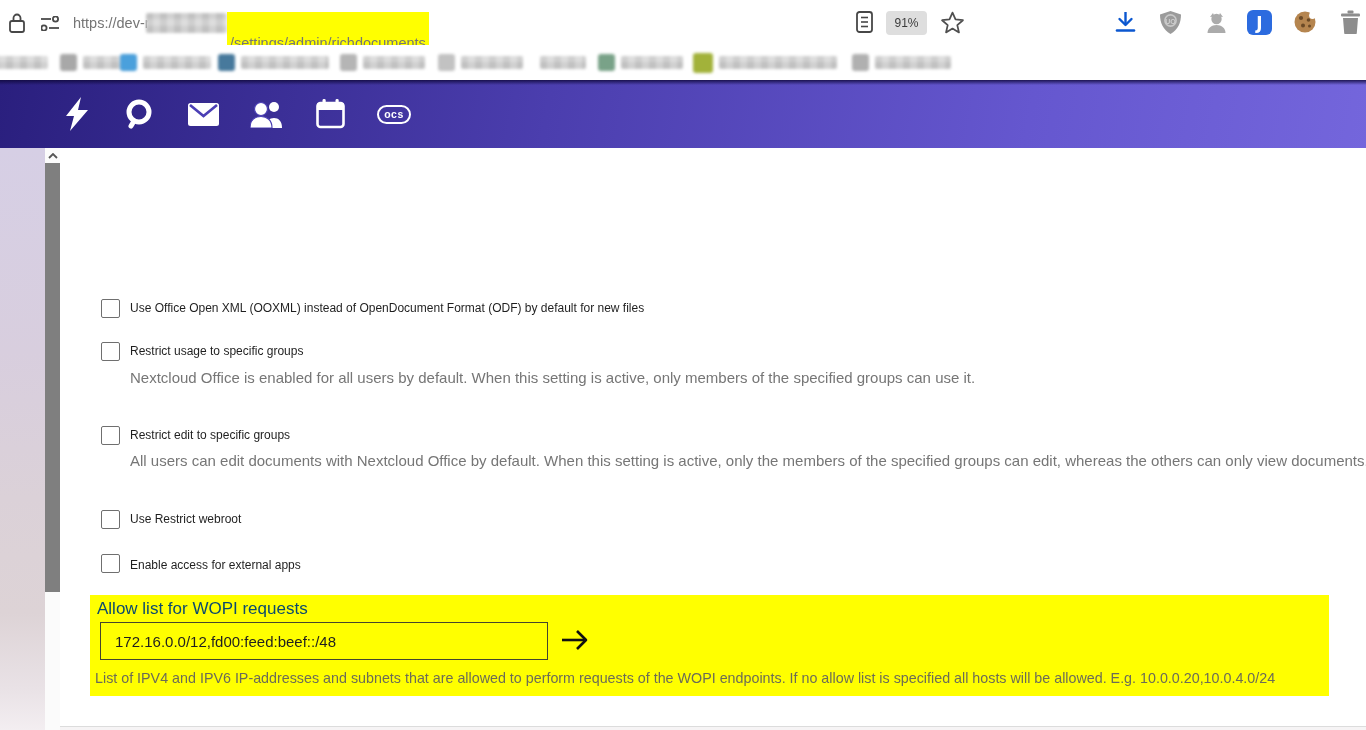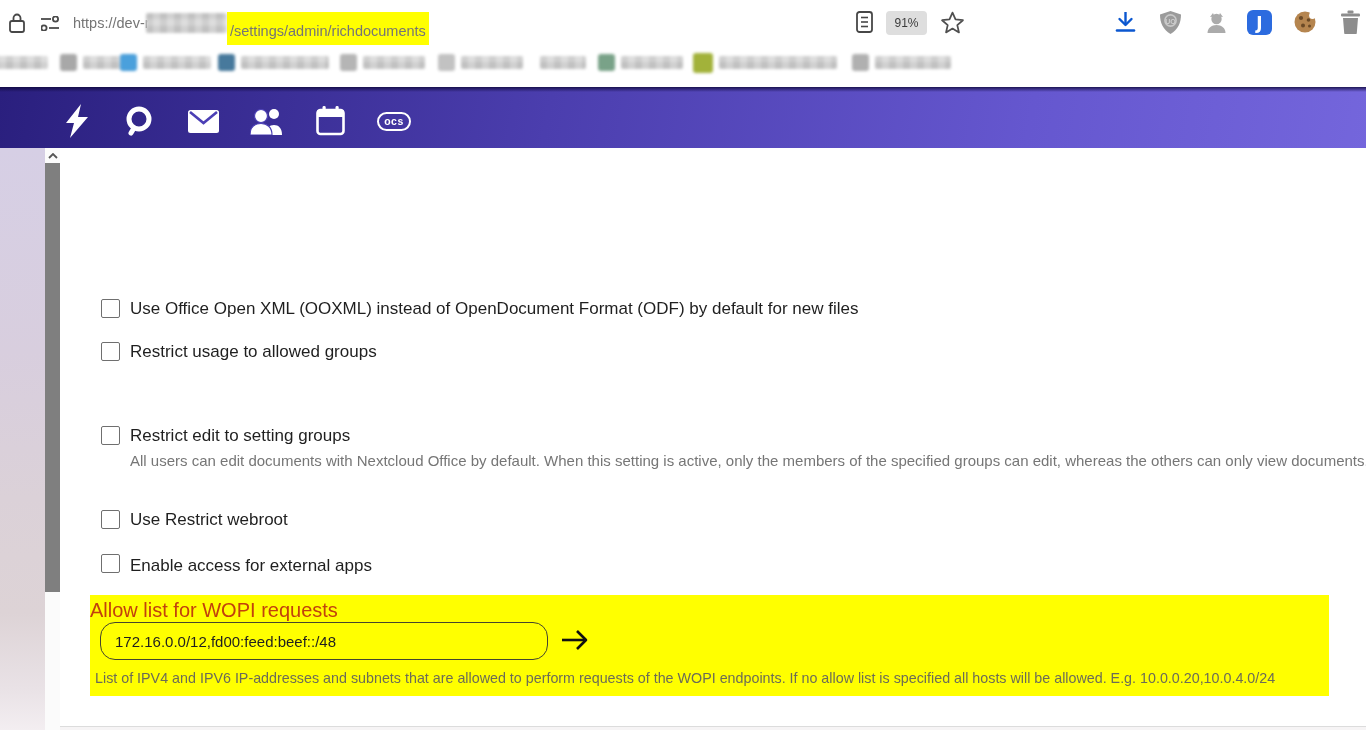--- a/index.html
+++ b/index.html
@@ -22,21 +22,21 @@
           display:flex;align-items:center;justify-content:center;
           font-weight:700;font-size:17px;font-family:"DejaVu Sans",sans-serif;}
 
   
   #bookmarks{left:0;top:45px;width:1366px;height:35px;background:#fff;}
   .bm{position:absolute;top:9px;height:17px;display:flex;gap:6px;align-items:center;}
   .fav{width:17px;height:17px;border-radius:3px;filter:blur(1.6px);flex:0 0 auto;}
   .bmt{height:13px;border-radius:2px;}
 
   
-  #ncheader{left:0;top:87px;width:1366px;height:88px;
+  #ncheader{left:0;top:80px;width:1366px;height:88px;
             background:linear-gradient(100deg,#2a1f7e 0%,#4b3eae 40%,#6557cf 75%,#7466dc 100%);}
   #ncheader .edge-top{position:absolute;left:0;top:0;width:100%;height:5px;
             background:linear-gradient(to bottom,rgba(16,9,62,.85),rgba(16,9,62,0));}
   #ncheader .edge-bot{position:absolute;left:0;bottom:0;width:100%;height:7px;
             background:linear-gradient(to top,rgba(20,12,78,.8),rgba(20,12,78,0));}
   .ncicon{position:absolute;top:0;width:64px;height:68px;display:flex;
           align-items:center;justify-content:center;}
   .streak{position:absolute;left:712px;top:104px;width:170px;height:3px;
           transform:rotate(-9deg);border-radius:2px;
           background:linear-gradient(90deg,rgba(255,160,210,0) 0%,rgba(255,170,215,.55) 55%,rgba(255,190,225,.7) 85%,rgba(255,190,225,0) 100%);}
@@ -53,28 +53,28 @@
   #scrollthumb{left:45px;top:163px;width:15px;height:429px;background:#7f7f7f;}
   #scrollup{left:45px;top:149px;width:15px;height:14px;display:flex;align-items:center;justify-content:center;}
   #content{left:60px;top:148px;width:1306px;height:582px;background:#fff;}
   #botline{left:60px;top:726px;width:1306px;height:1px;background:#dcdcdc;}
   #botstrip{left:60px;top:727px;width:1306px;height:3px;background:#f6f4f5;}
 
   h1.title{position:absolute;left:37px;top:76px;margin:0;font-size:27px;font-weight:700;
            color:#1b1b1b;letter-spacing:-0.2px;}
   .cbx{position:absolute;width:19px;height:19px;border:1.6px solid #6f6f6f;
        border-radius:2px;background:#fff;box-sizing:border-box;}
-  .cblabel{position:absolute;font-size:17px;color:#1f1f1f;white-space:nowrap;line-height:19px;}
+  .cblabel{position:absolute;font-size:12px;color:#1f1f1f;white-space:nowrap;line-height:19px;}
   .cbdesc{position:absolute;font-size:15px;color:#767676;white-space:nowrap;}
 
   #wopibox{left:90px;top:595px;width:1239px;height:101px;}
-  #wopibox .wlabel{position:absolute;left:0;top:4px;font-size:20px;color:#c2410c;}
+  #wopibox .wlabel{position:absolute;left:7px;top:4px;font-size:17px;color:#0c4a6e;}
   #wopiinput{position:absolute;left:10px;top:27px;width:448px;height:38px;
              box-sizing:border-box;background:transparent;border:1.7px solid #45452e;
-             border-radius:15px;padding:8px 14px;font-size:15px;color:#1f1f1f;
+             border-radius:0;padding:8px 14px;font-size:15px;color:#1f1f1f;
              font-family:"Liberation Sans",sans-serif;outline:none;}
   #wopiarrow{position:absolute;left:470px;top:31px;width:30px;height:30px;
              background:none;border:none;padding:0;cursor:pointer;}
   #wopibox .wdesc{position:absolute;left:5px;top:75px;font-size:14.3px;
              color:#6c6c57;white-space:nowrap;}
 </style>
 </head>
 <body>
 
 <div id="screen">
@@ -87,21 +87,21 @@
     <svg class="abs" style="left:41px;top:16px" width="19" height="15" viewBox="0 0 19 15">
       <line x1="0" y1="3" x2="10" y2="3" stroke="#4a4a4a" stroke-width="1.8"></line>
       <circle cx="14.5" cy="3" r="2.6" fill="none" stroke="#4a4a4a" stroke-width="1.8"></circle>
       <circle cx="3" cy="12" r="2.6" fill="none" stroke="#4a4a4a" stroke-width="1.8"></circle>
       <line x1="8" y1="12" x2="18" y2="12" stroke="#4a4a4a" stroke-width="1.8"></line>
     </svg>
     <div class="abs" style="left:73px;top:14px">
       <span class="urltext">https://dev-n</span>
     </div>
     <div class="abs px" style="left:146px;top:13px;width:81px;height:20px"></div>
-    <div class="abs hl" style="left:227px;top:12px;height:37px;padding:0 3px;display:flex;align-items:center">
+    <div class="abs hl" style="left:227px;top:12px;height:37px;padding:12px 3px;display:flex;align-items:center">
       <span class="urltext">/settings/admin/richdocuments</span>
     </div>
 
     <svg class="abs" style="left:856px;top:11px" width="17" height="22" viewBox="0 0 17 22">
       <rect x="1" y="1" width="15" height="20" rx="2.5" fill="none" stroke="#474747" stroke-width="1.8"></rect>
       <line x1="5" y1="6.5" x2="12" y2="6.5" stroke="#474747" stroke-width="1.6"></line>
       <line x1="5" y1="11" x2="12" y2="11" stroke="#474747" stroke-width="1.6"></line>
       <line x1="5" y1="15.5" x2="12" y2="15.5" stroke="#474747" stroke-width="1.6"></line>
     </svg>
     <div id="zoombadge" class="abs" style="left:886px;top:11px">
@@ -238,24 +238,25 @@
     </svg>
   </div>
   <div id="scrollthumb" class="abs"></div>
 
   <div id="content" class="abs">
 
     <div class="cbx" style="left:41px;top:151px"></div>
     <div class="cblabel" style="left:70px;top:151px">Use Office Open XML (OOXML) instead of OpenDocument Format (ODF) by default for new files</div>
 
     <div class="cbx" style="left:41px;top:194px"></div>
-    <div class="cblabel" style="left:70px;top:194px">Restrict usage to allowed groups</div>
+    <div class="cblabel" style="left:70px;top:194px">Restrict usage to specific groups</div>
+    <div class="cbdesc" style="left:70px;top:221px">Nextcloud Office is enabled for all users by default. When this setting is active, only members of the specified groups can use it.</div>
 
     <div class="cbx" style="left:41px;top:278px"></div>
-    <div class="cblabel" style="left:70px;top:278px">Restrict edit to setting groups</div>
+    <div class="cblabel" style="left:70px;top:278px">Restrict edit to specific groups</div>
     <div class="cbdesc" style="left:70px;top:304px">All users can edit documents with Nextcloud Office by default. When this setting is active, only the members of the specified groups can edit, whereas the others can only view documents.</div>
 
     <div class="cbx" style="left:41px;top:362px"></div>
     <div class="cblabel" style="left:70px;top:362px">Use Restrict webroot</div>
 
     <div class="cbx" style="left:41px;top:406px"></div>
     <div class="cblabel" style="left:70px;top:408px">Enable access for external apps</div>
   </div>
 
   <div id="wopibox" class="abs" style="background:#ffff00">

